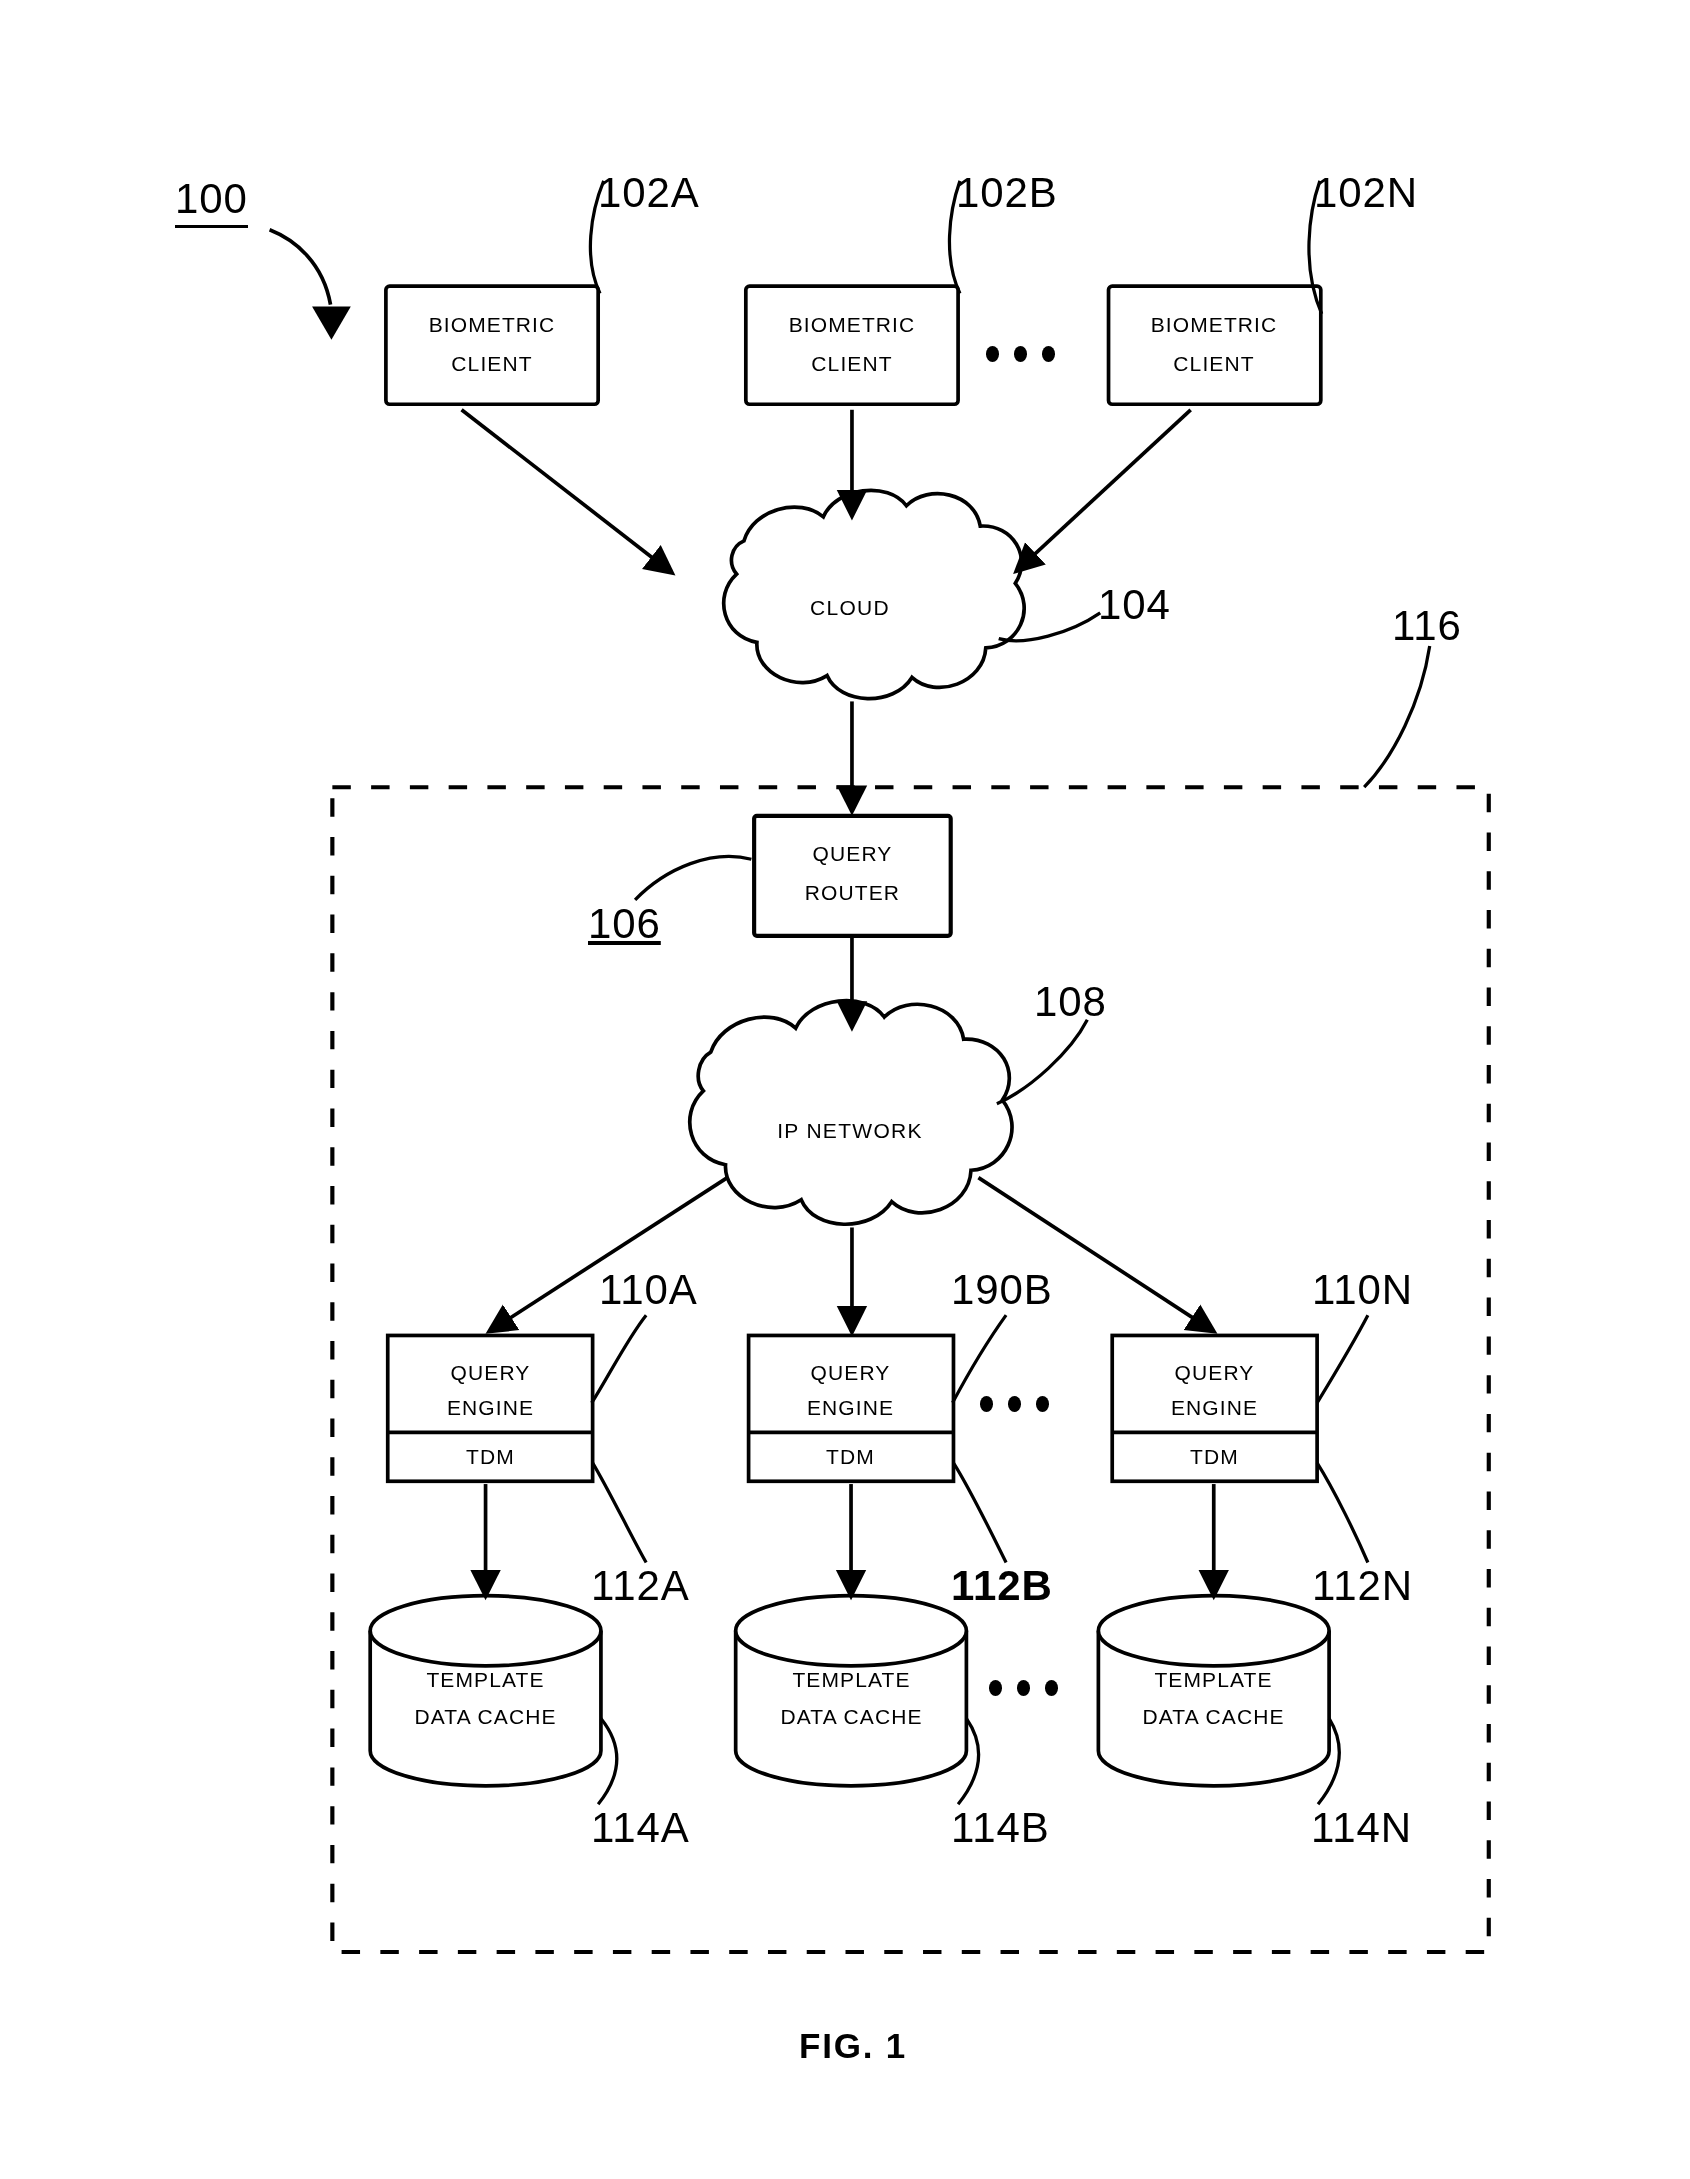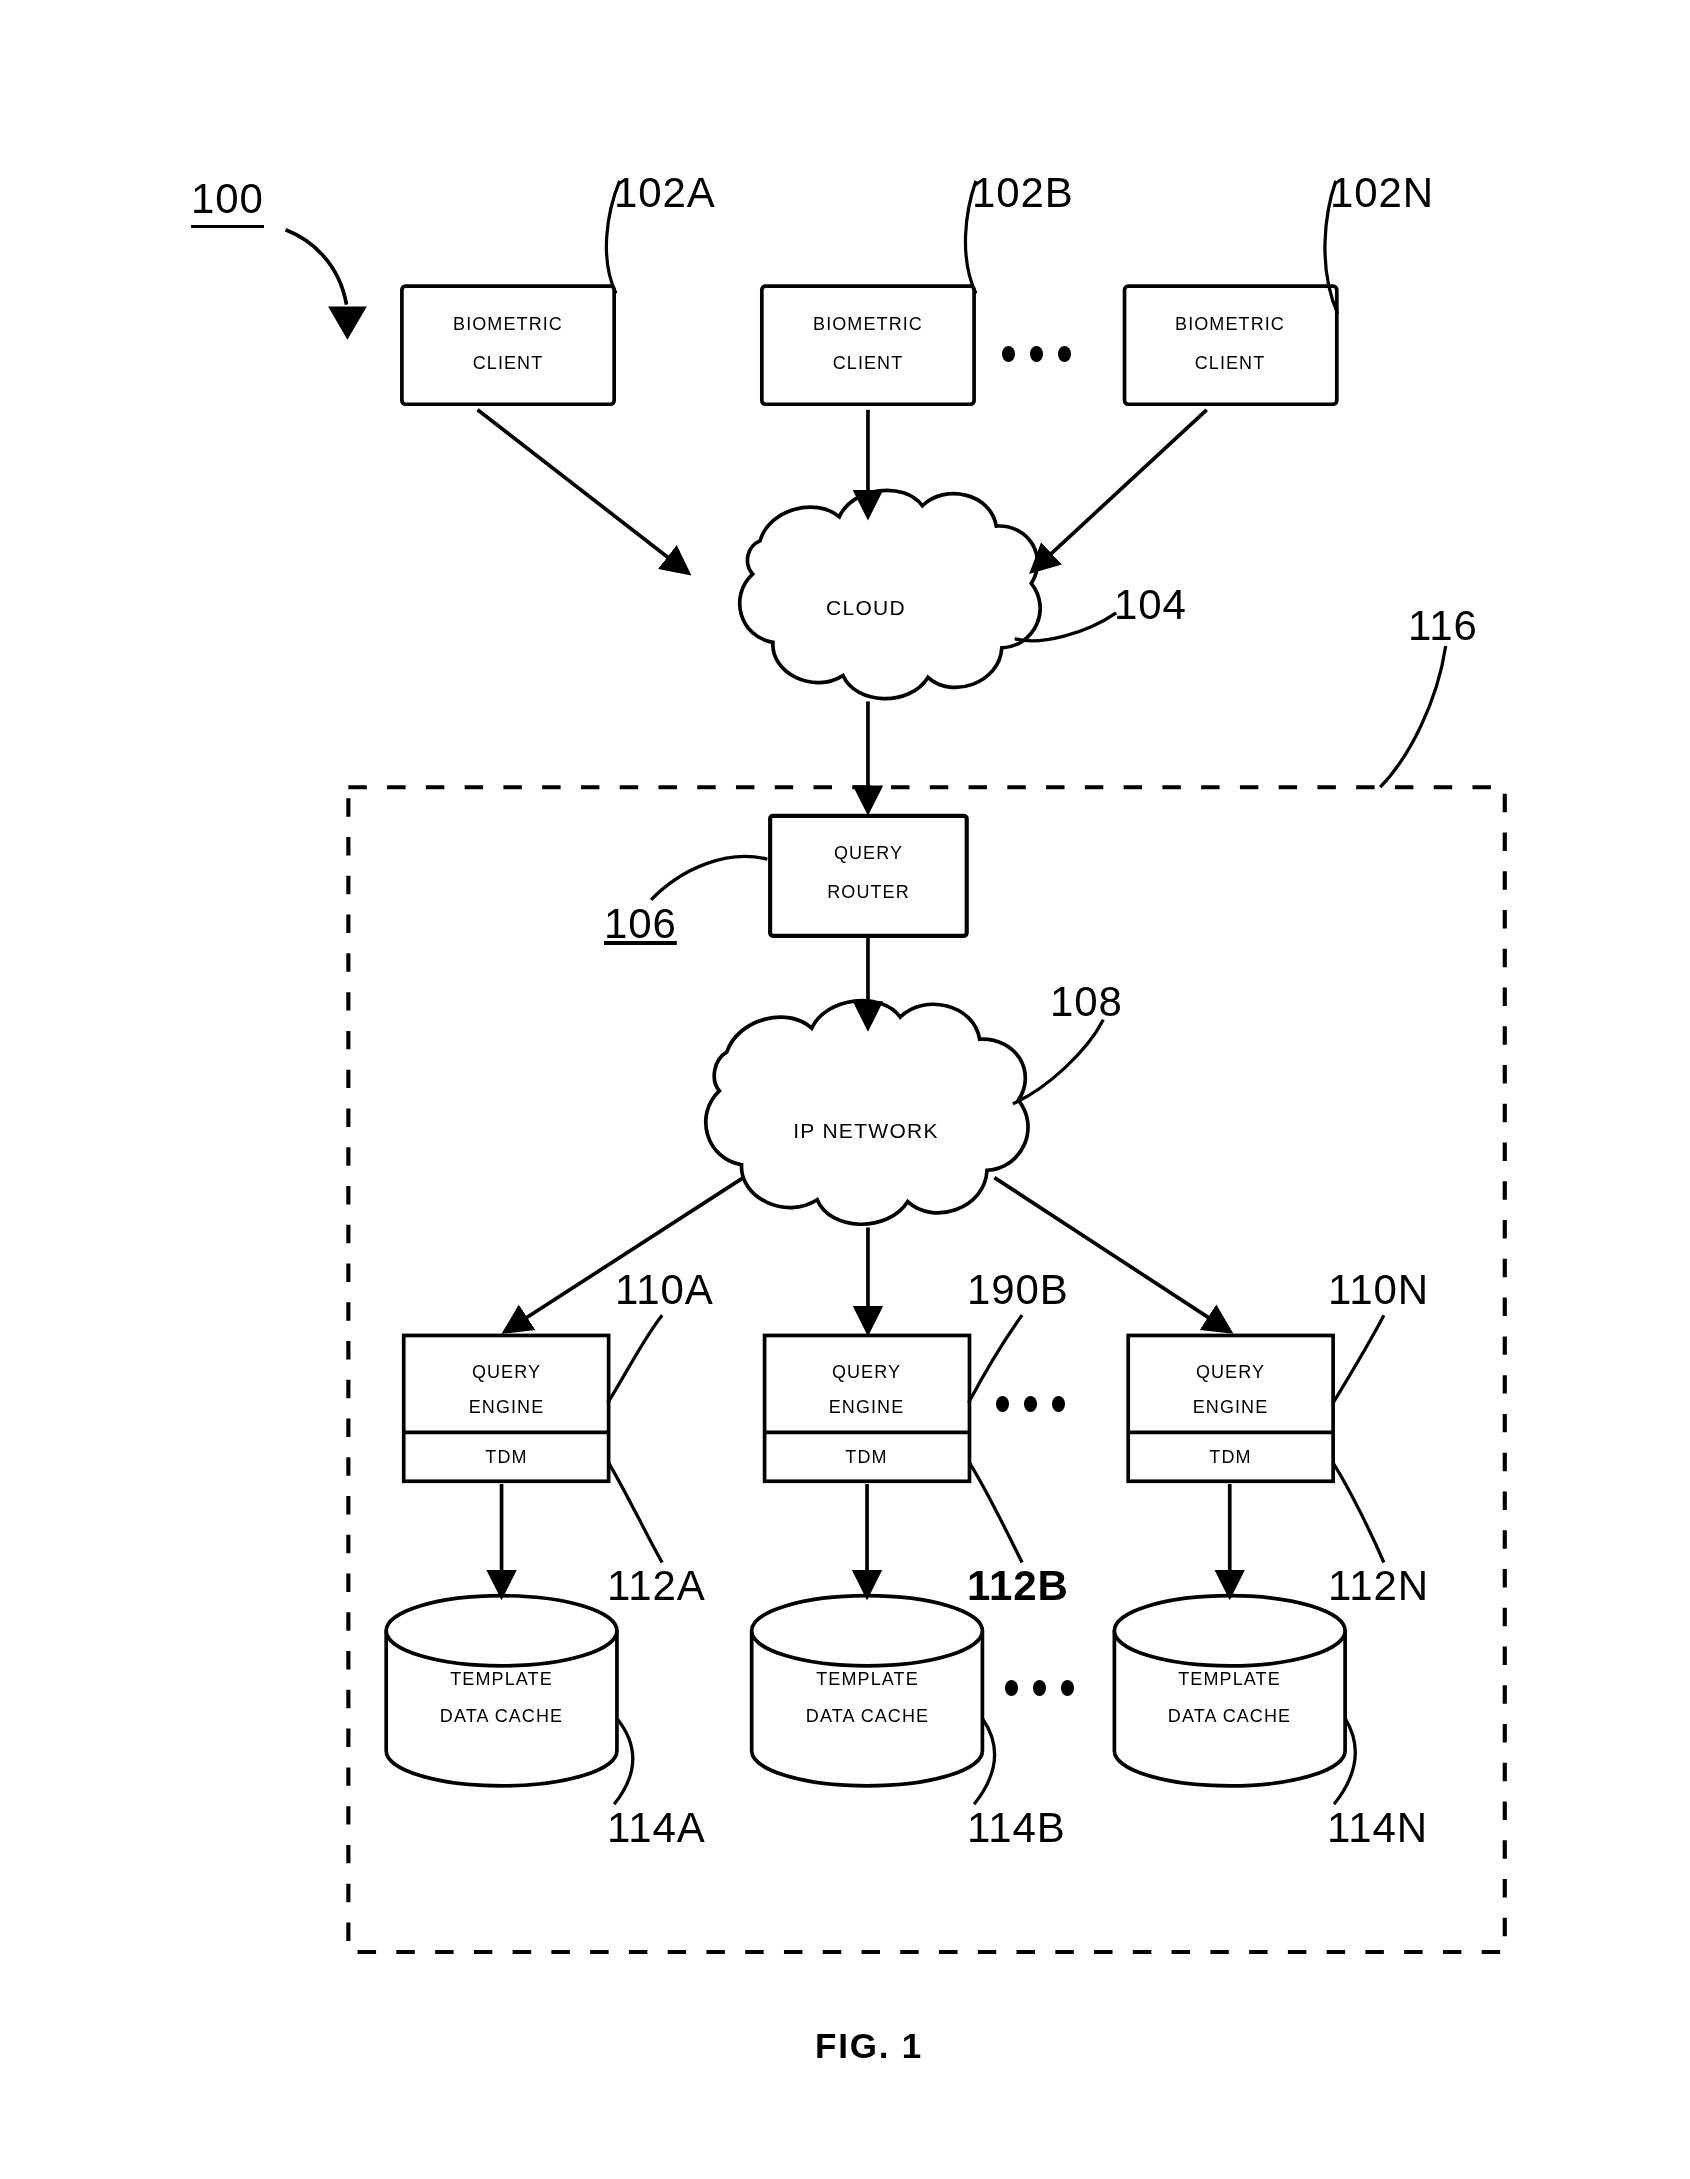--- a/index.html
+++ b/index.html
@@ -9,21 +9,21 @@
   }
   body {
     width: 1691px;
     height: 2179px;
     position: relative;
     font-family: "Liberation Sans", sans-serif;
     overflow: hidden;
   }
   #figure-root {
     position: absolute;
-    left: 16px; top: 0;
+    left: 0; top: 0;
     width: 1642px;
     height: 2179px;
   }
   svg#diagram {
     position: absolute;
     left: 0; top: 0;
     width: 1691px;
     height: 2179px;
   }
   .lbl {
@@ -40,21 +40,21 @@
     letter-spacing: 0.9px;
   }
   .ref.underlined {
     border-bottom: 3.7px solid #000;
     padding-bottom: 1.8px;
   }
   
   .boxtext {
     position: absolute;
     text-align: center;
-    font-size: 18px;
+    font-size: 21px;
     line-height: 39px;
     color: #000;
     letter-spacing: 1.1px;
     white-space: nowrap;
   }
   .cloudtext {
     position: absolute;
     text-align: center;
     font-size: 21px;
     color: #000;

